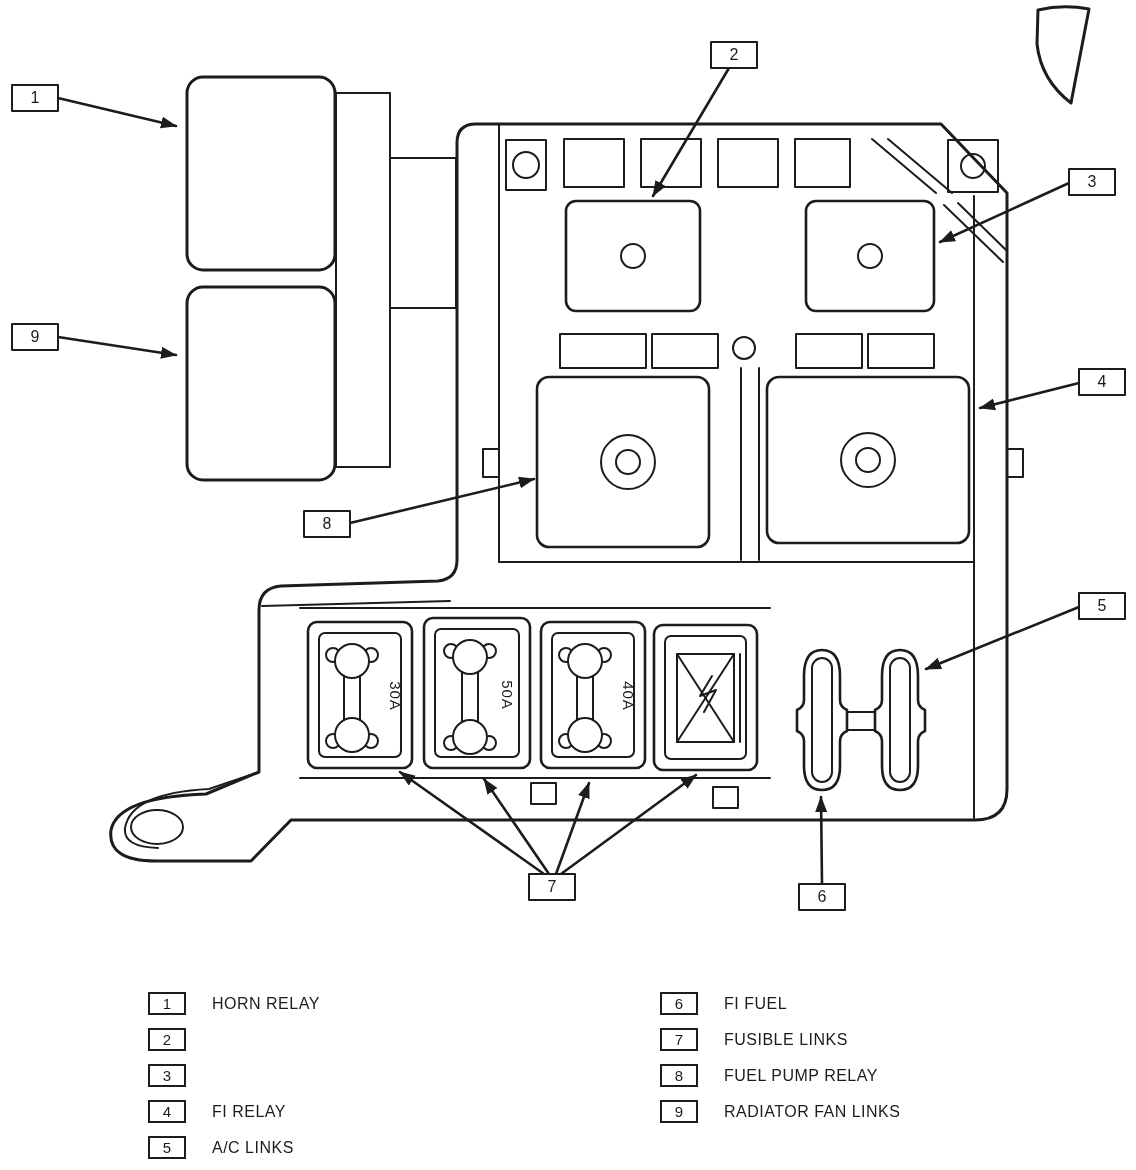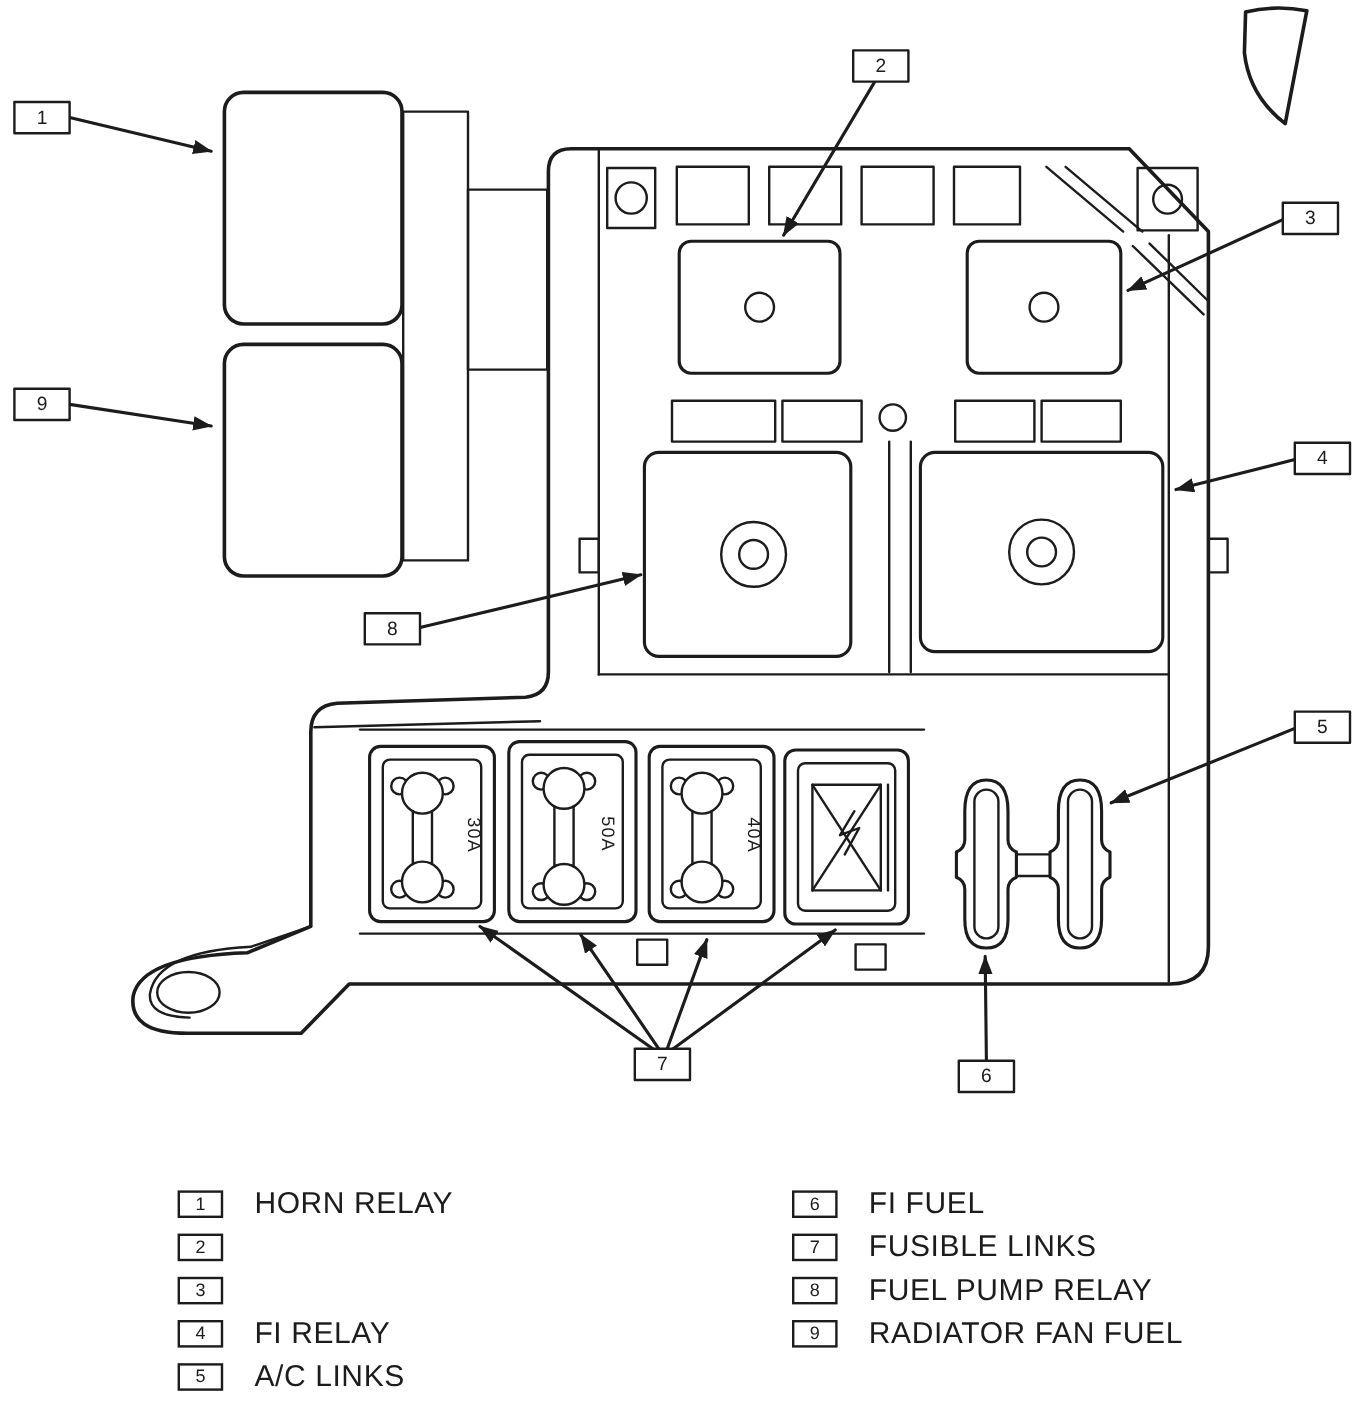--- a/index.html
+++ b/index.html
@@ -14,21 +14,21 @@
   .num{font:16px "Liberation Sans",sans-serif;fill:#1c1c1c;text-anchor:middle;stroke:none;}
   .amp{font:15px "Liberation Sans",sans-serif;fill:#1c1c1c;text-anchor:middle;stroke:none;letter-spacing:1px;}
   
   .legend-col{position:absolute;top:992px;}
   .legend-col.left{left:148px;}
   .legend-col.right{left:660px;}
   .legend-row{display:flex;align-items:center;height:23px;margin-bottom:13px;}
   .nbox{display:inline-flex;align-items:center;justify-content:center;
         width:38px;height:23px;border:2px solid #1c1c1c;box-sizing:border-box;
         font-size:15px;margin-right:26px;background:#fff;}
-  .llabel{font-size:25px;letter-spacing:0.5px;white-space:nowrap;}
+  .llabel{font-size:16px;letter-spacing:0.5px;white-space:nowrap;}
 </style>
 </head>
 <body>
 
 <div class="stage">
 <svg width="1136" height="962" viewBox="0 0 1136 962" xmlns="http://www.w3.org/2000/svg">
   <defs>
     <marker id="ah" markerWidth="18" markerHeight="14" refX="15" refY="6" orient="auto" markerUnits="userSpaceOnUse">
       <path d="M0,0 L16,6 L0,12 Z" fill="#1c1c1c"></path>
     </marker>
@@ -246,15 +246,15 @@
   <div class="legend-row">
     <span class="nbox">7</span>
     <span class="llabel">FUSIBLE LINKS</span>
   </div>
   <div class="legend-row">
     <span class="nbox">8</span>
     <span class="llabel">FUEL PUMP RELAY</span>
   </div>
   <div class="legend-row">
     <span class="nbox">9</span>
-    <span class="llabel">RADIATOR FAN FUEL</span>
+    <span class="llabel">RADIATOR FAN LINKS</span>
   </div>
 </div>
 
 </body></html>

